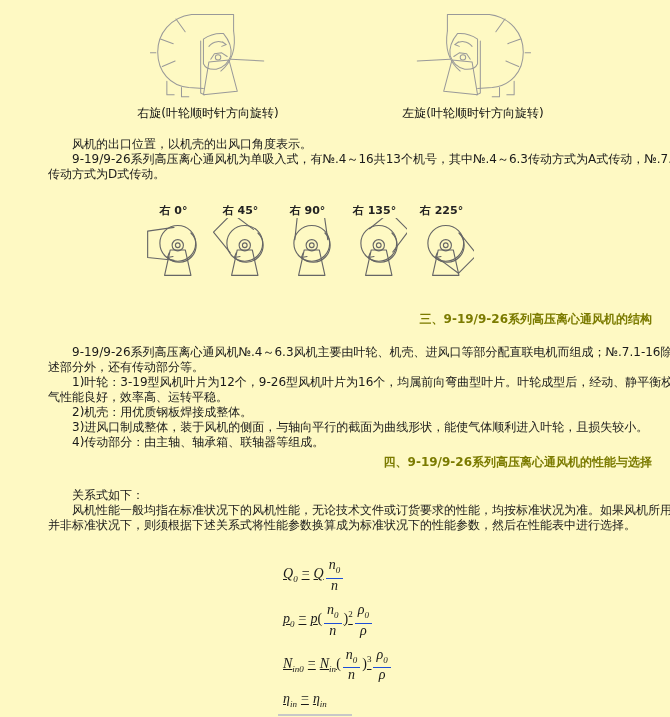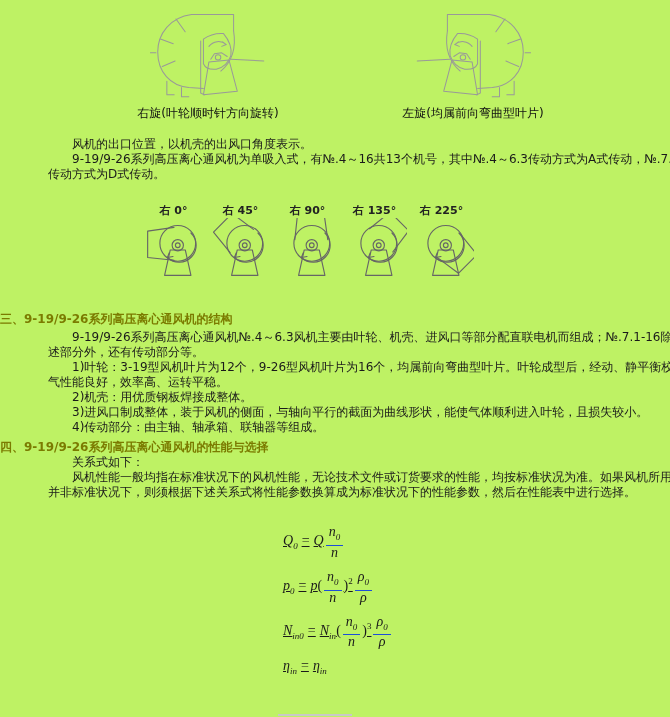--- a/index.html
+++ b/index.html
@@ -1,36 +1,36 @@
 <!DOCTYPE html>
 <html><head>
 <meta charset="utf-8">
 <style>
   html,body{margin:0;padding:0;background:#fff;}
-  .page{position:relative;width:670px;height:717px;background:#bef264;overflow:hidden;
+  .page{position:relative;width:670px;height:717px;background:#fef9c3;overflow:hidden;
         font-family:"DejaVu Sans",sans-serif;font-size:12px;line-height:15px;color:#1a1a1a;}
   
   .figures-row{display:flex;padding-top:8px;}
   .fig{text-align:center;}
   .fig-left{margin-left:128px;width:160px;}
   .fig-right{margin-left:100px;width:170px;}
   .fig svg{display:block;margin:0 auto;}
   .fig-caption{margin-top:2px;font-size:12px;color:#111;white-space:nowrap;}
   .fan-lines path,.fan-lines circle{fill:none;stroke:#999;stroke-width:1.1;stroke-linejoin:round;stroke-linecap:round;}
   
   .para{margin:0;width:668px;text-indent:2em;word-break:break-all;padding-left:48px;}
   .intro-block{margin-top:16px;}
   
   .diagram-row{margin:22px 0 0 140px;width:402px;display:flex;}
   .angle-cell{width:67px;text-align:center;}
   .angle-label{font-weight:bold;font-size:11px;color:#222;height:14px;line-height:14px;}
   .angle-svg{display:block;margin:0 auto;}
   .angle-svg path,.angle-svg circle,.angle-svg polygon{fill:none;stroke:#666;stroke-width:1.2;stroke-linejoin:round;stroke-linecap:round;}
   
-  .sec-heading{font-weight:bold;color:#7B7B00;margin:0;}
+  .sec-heading{font-weight:bold;color:#7B7B00;margin:18px;text-align:right;}
   .heading-3{margin-top:32px;}
   .heading-4{margin-top:5px;}
   .sec3-intro{margin-top:3px;}
   
   .formulas{margin:24px 0 0 283px;font-family:"Liberation Serif",serif;font-size:14px;color:#1a1a1a;text-decoration:underline;}
   .formula{margin:0 0 9px 0;display:block;min-height:30px;}
   .mvar{font-style:italic;}
   .mvar sub{font-size:9px;font-style:italic;}
   .mop{padding:0 4px;}
   .mtxt{font-style:normal;}
@@ -79,21 +79,21 @@
             <path d="M66,42 A13,13 0 0 1 85,40 M85,40 l-4,-3 M85,40 l-5,2"></path>
             <path d="M57,36 L57,93 L61,95"></path>
             <path d="M60,95 L97,91 L88,57 L66,59 Z"></path>
             <path d="M68,56 L72,50 L80,49 L86,53"></path>
             <circle cx="76" cy="54" r="3"></circle>
             <path d="M20,80 L20,95 L28,95 M36,87 L36,97 L44,97"></path>
             <path d="M2,49 L8,49 M90,56 L126,58"></path>
           </g>
         </g>
       </svg>
-      <div class="fig-caption">左旋(均属前向弯曲型叶片)</div>
+      <div class="fig-caption">左旋(叶轮顺时针方向旋转)</div>
     </div>
   </div>
 
   <div class="intro-block">
     <p class="para">风机的出口位置，以机壳的出风口角度表示。</p>
     <p class="para">9-19/9-26系列高压离心通风机为单吸入式，有№.4～16共13个机号，其中№.4～6.3传动方式为A式传动，№.7.1～16传动方式为D式传动。</p>
   </div>
 
   <div class="diagram-row">
 

